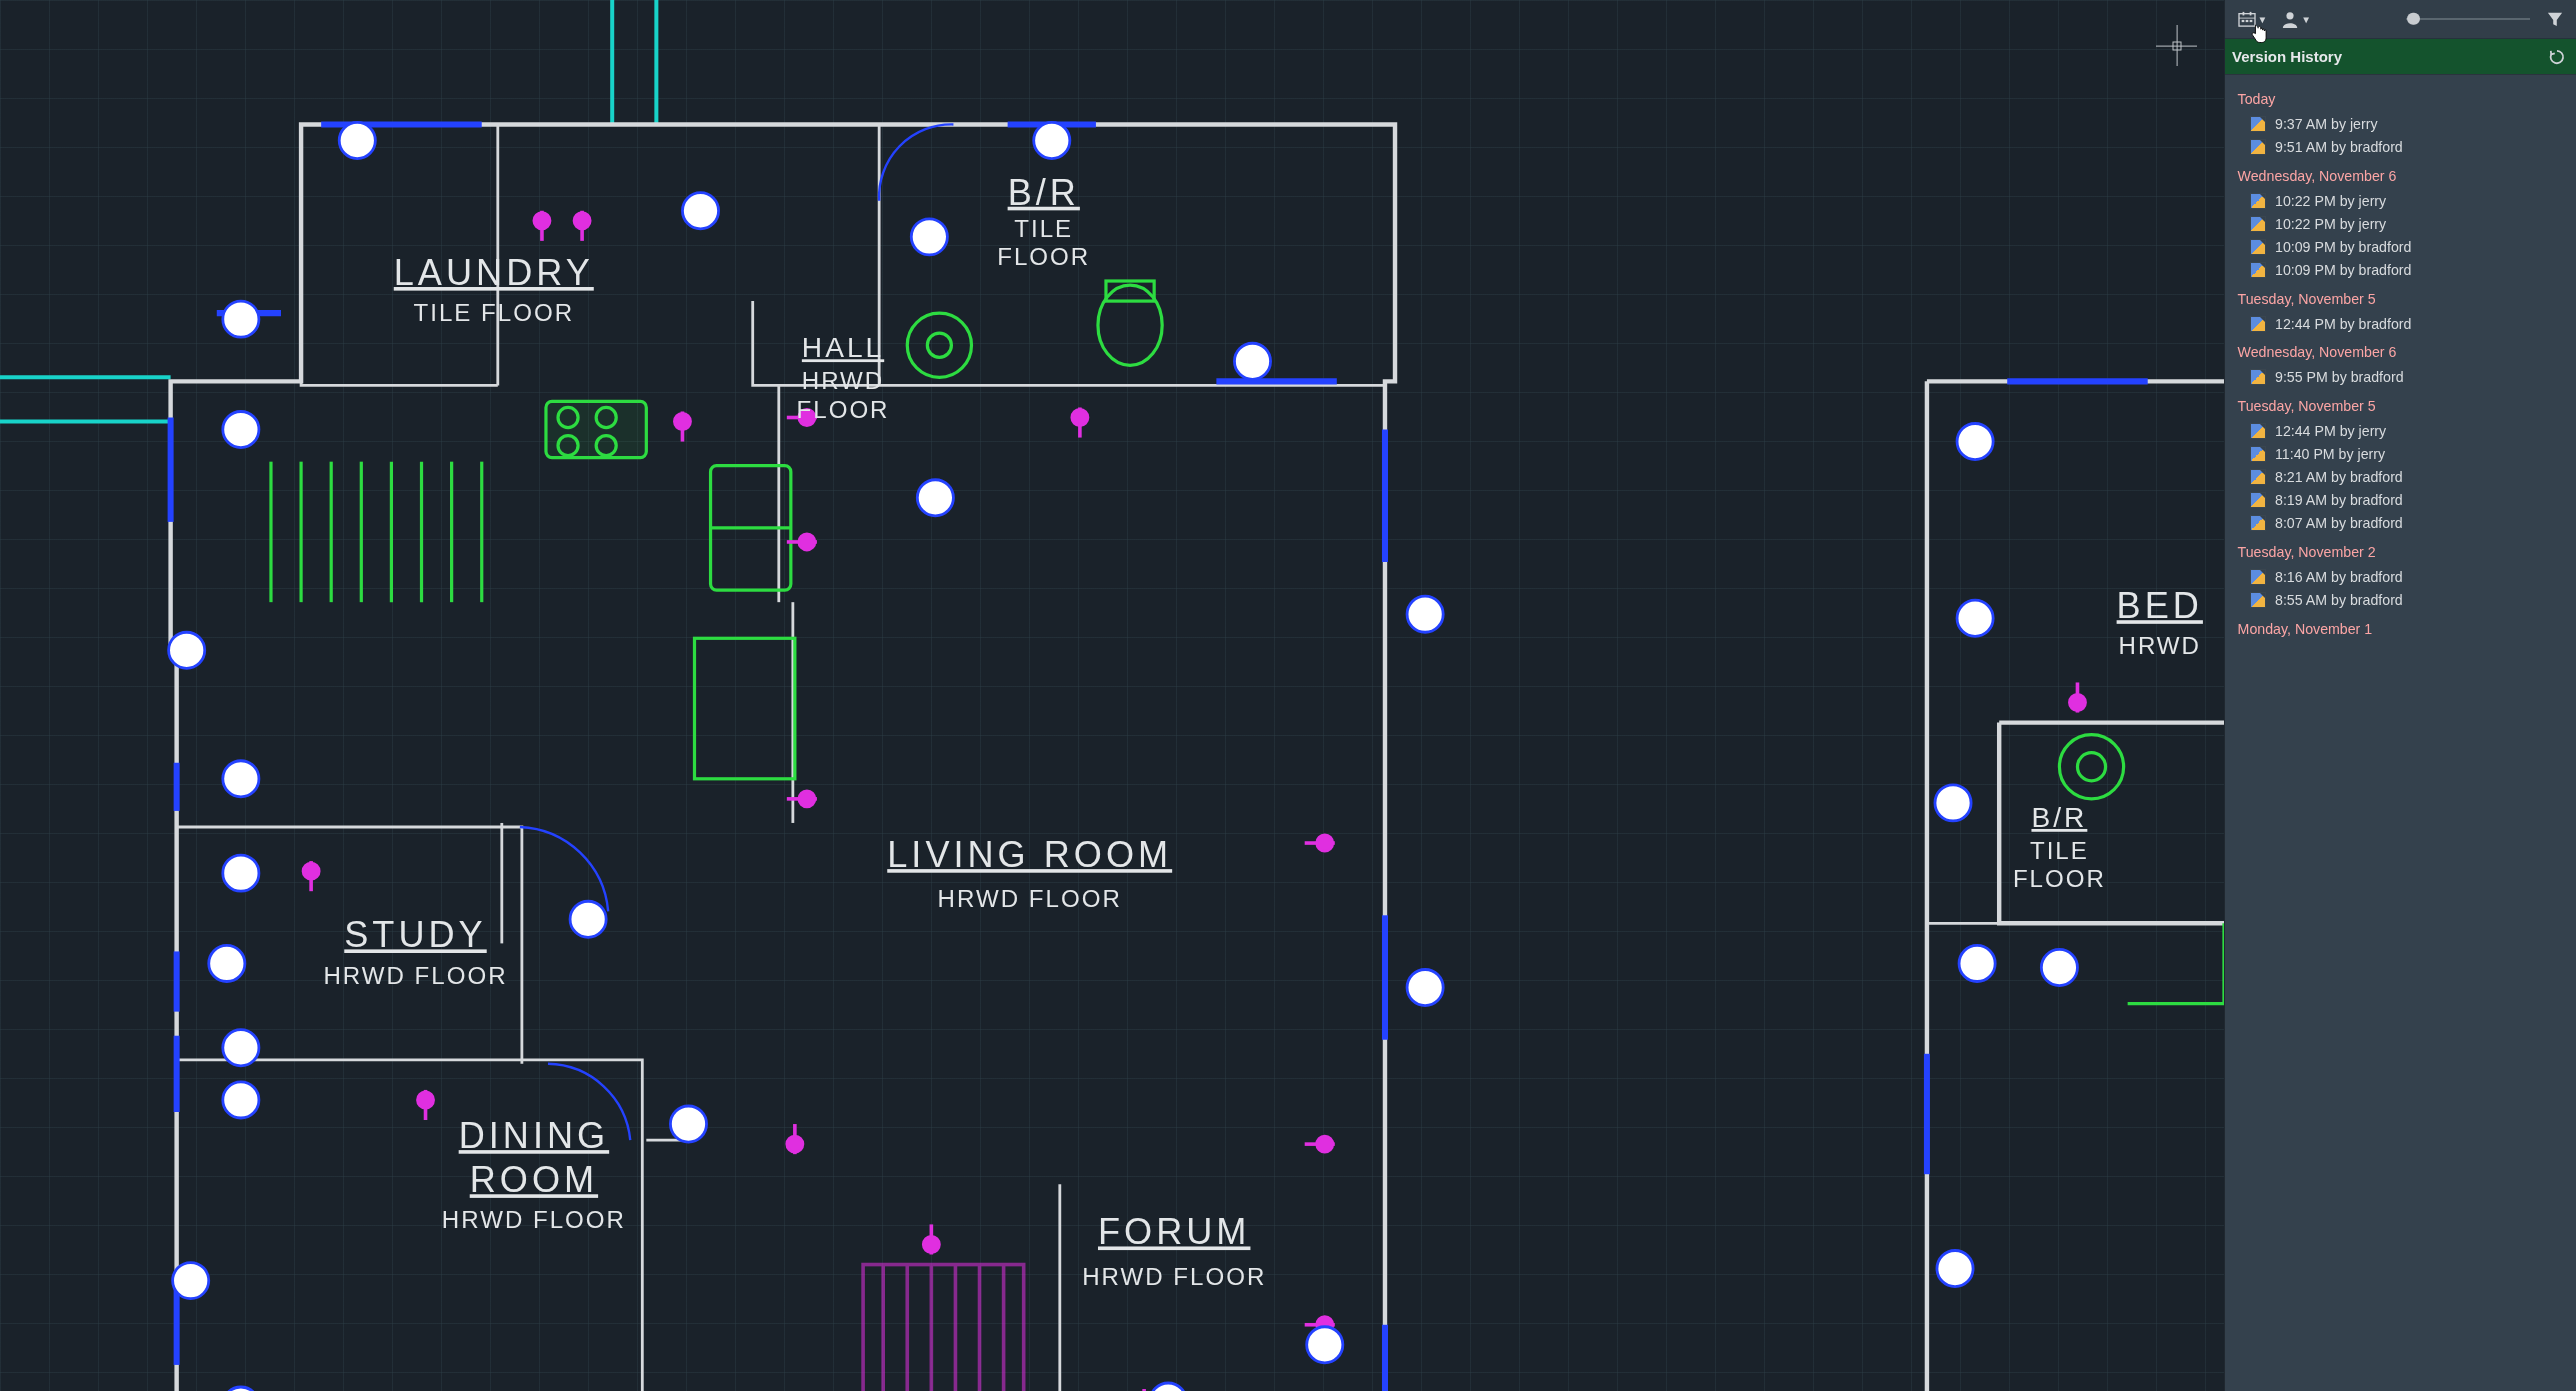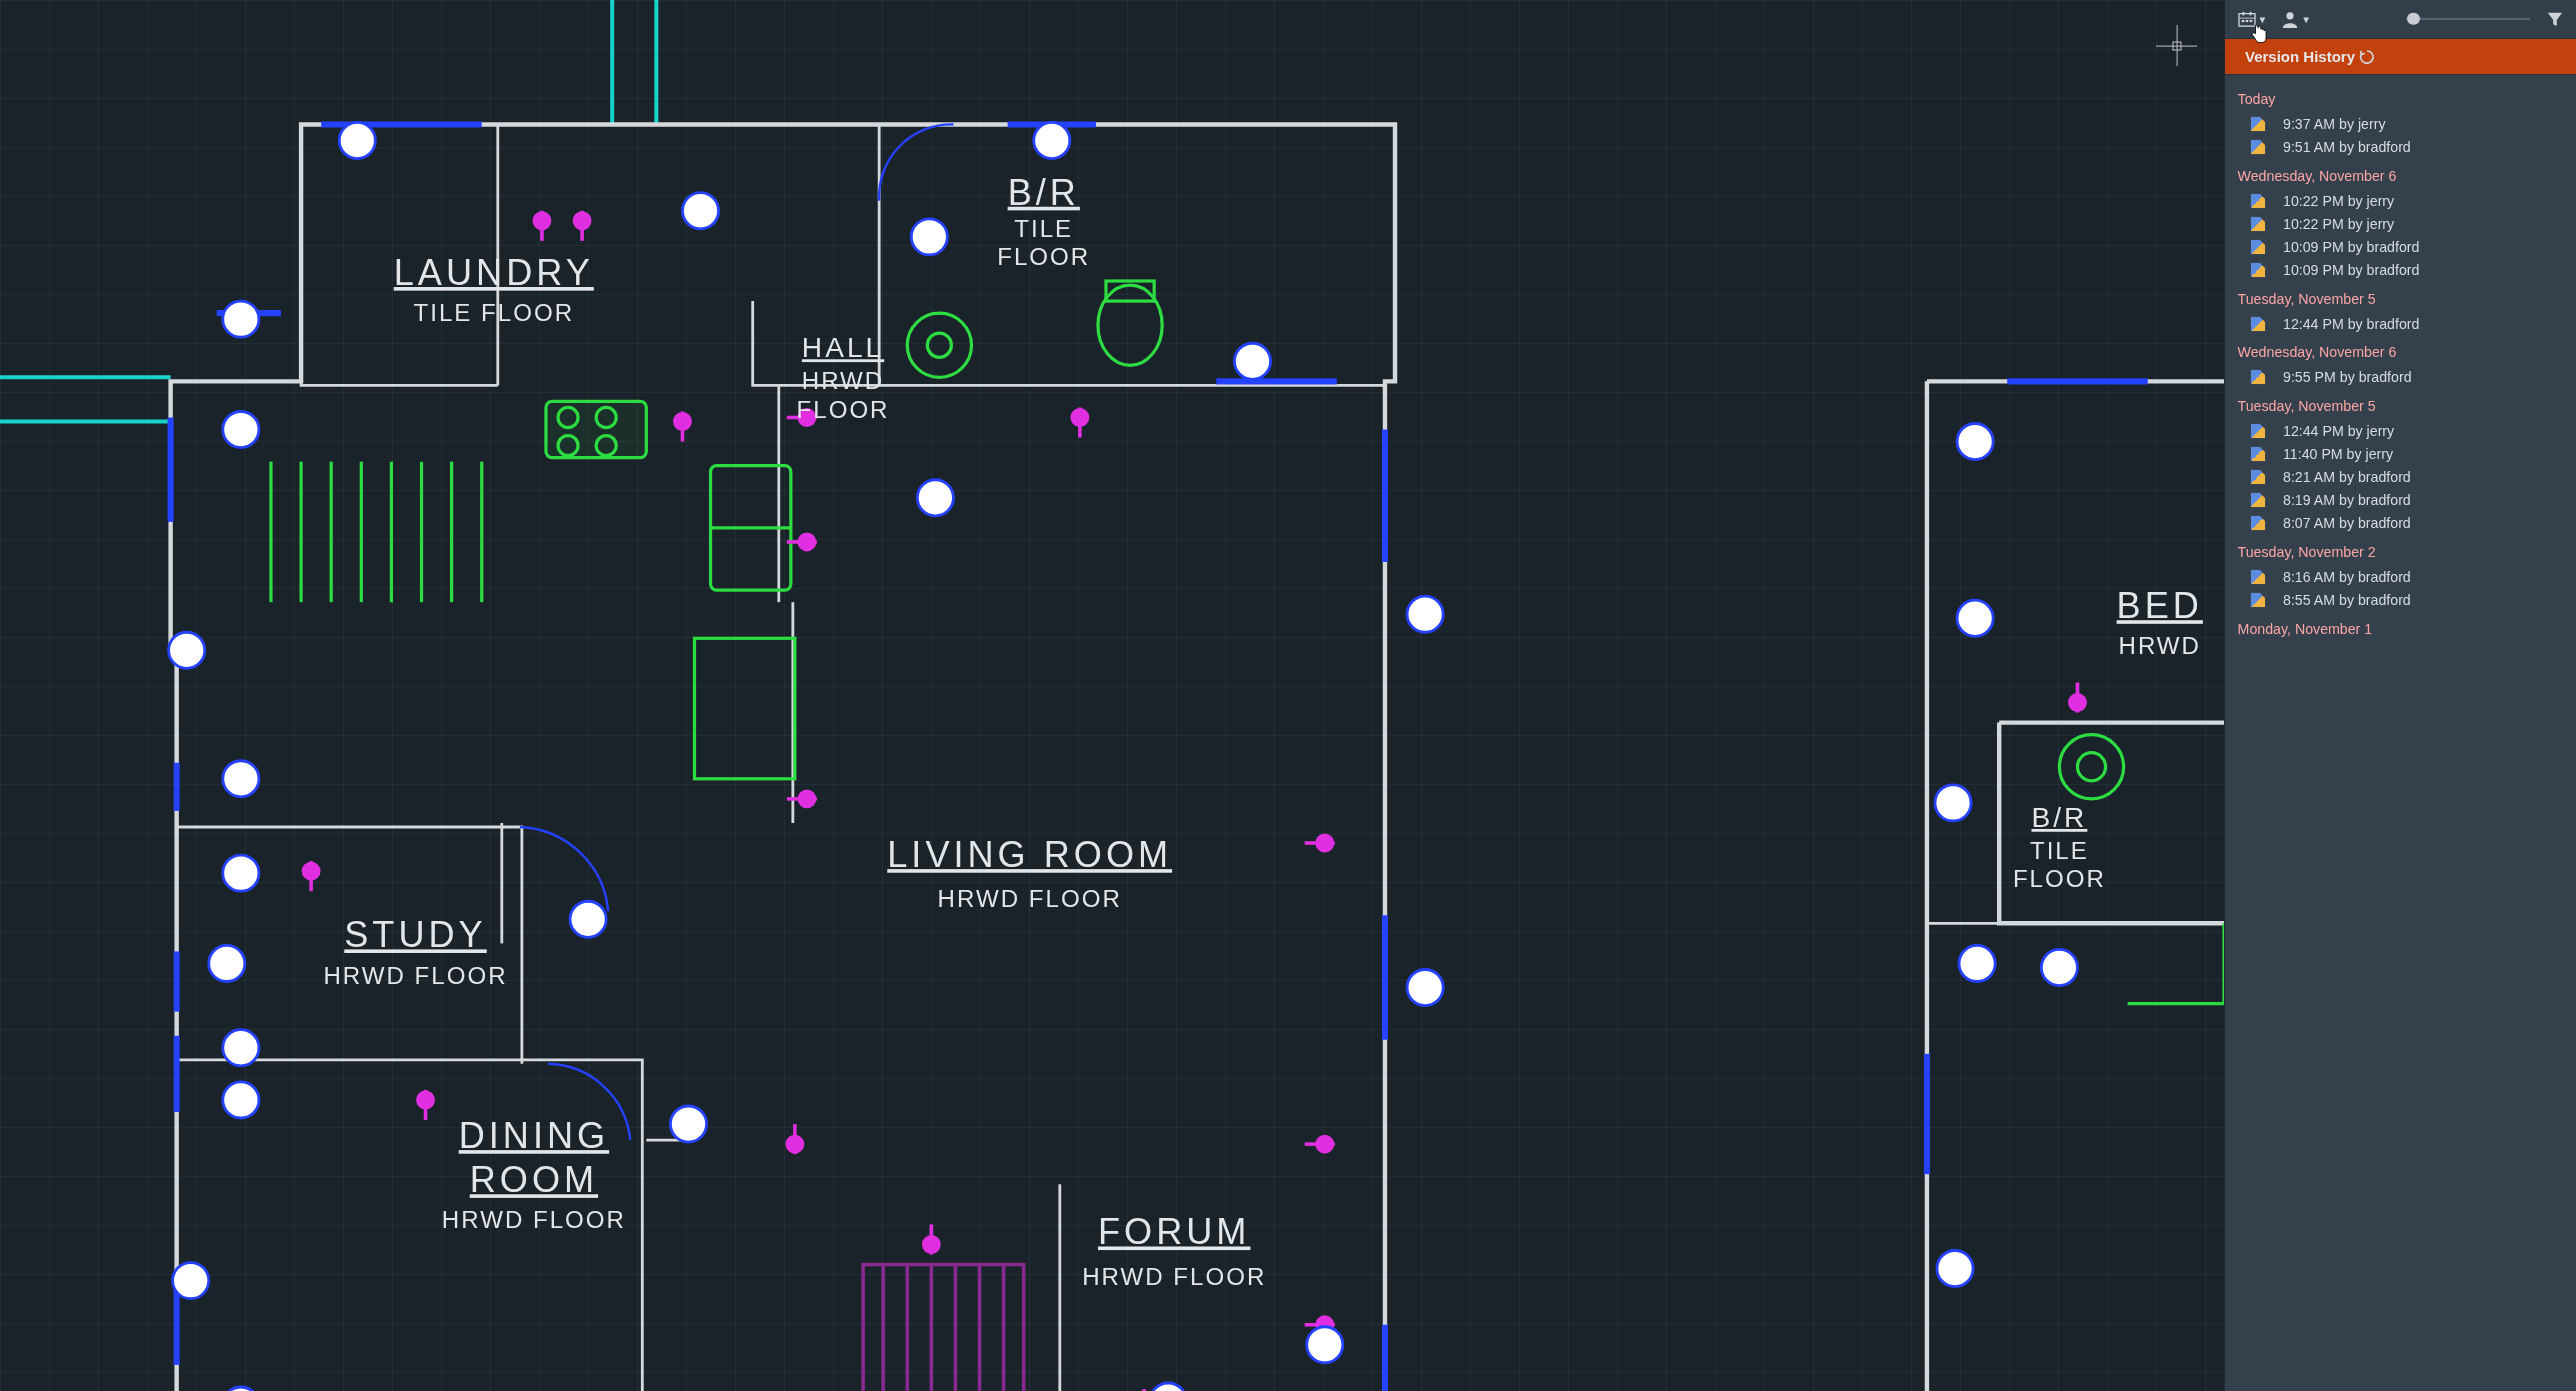--- a/index.html
+++ b/index.html
@@ -88,40 +88,40 @@
     display:flex; align-items:center; width:124px; height:12.4px; position:relative;
   }
   .slider .track {
     flex:1; height:1.8px; background:#5a666f;
   }
   .slider .thumb {
     position:absolute; left:1.8px; top:50%; transform:translate(0,-50%);
     width:12.4px; height:12.4px; border-radius:50%; background:#c8ccd0;
   }
   .sb-head {
-    height:36px; background:#c2410c;
-    display:flex; align-items:center; justify-content:flex-start;
-    padding:0 20px;
+    height:36px; background:#14532d;
+    display:flex; align-items:center; justify-content:space-between;
+    padding:0 7px;
     border-bottom:0.9px solid #2a343d;
   }
   .sb-head h2 {
     font-size:15px; font-weight:bold; color:#e6e8eb;
   }
   .sb-body {
     flex:1; overflow-y:auto; padding:7.1px 5.3px 27px 9px;
     scrollbar-width:thin; scrollbar-color:#5a6670 transparent;
   }
   .sb-body::-webkit-scrollbar { width:7.1px; }
   .sb-body::-webkit-scrollbar-thumb { background:#5a6670; border-radius:3.6px; }
   .group-date {
     color:#fca5a5; font-size:14.2px;
     padding:9px 3.6px 5.3px 3.6px;
   }
   .ver-item {
-    display:flex; align-items:center; gap:17px;
+    display:flex; align-items:center; gap:9px;
     padding:3.6px 3.6px 3.6px 16px;
     font-size:14.2px; color:#d8dbde;
     border-radius:3.6px;
     cursor:pointer;
   }
   .file-ico {
     width:16px; height:16px; flex:0 0 16px;
     background:
       linear-gradient(135deg,#5c8de0 50%, #f2b441 50%);
     border:0.9px solid #3a4650;

